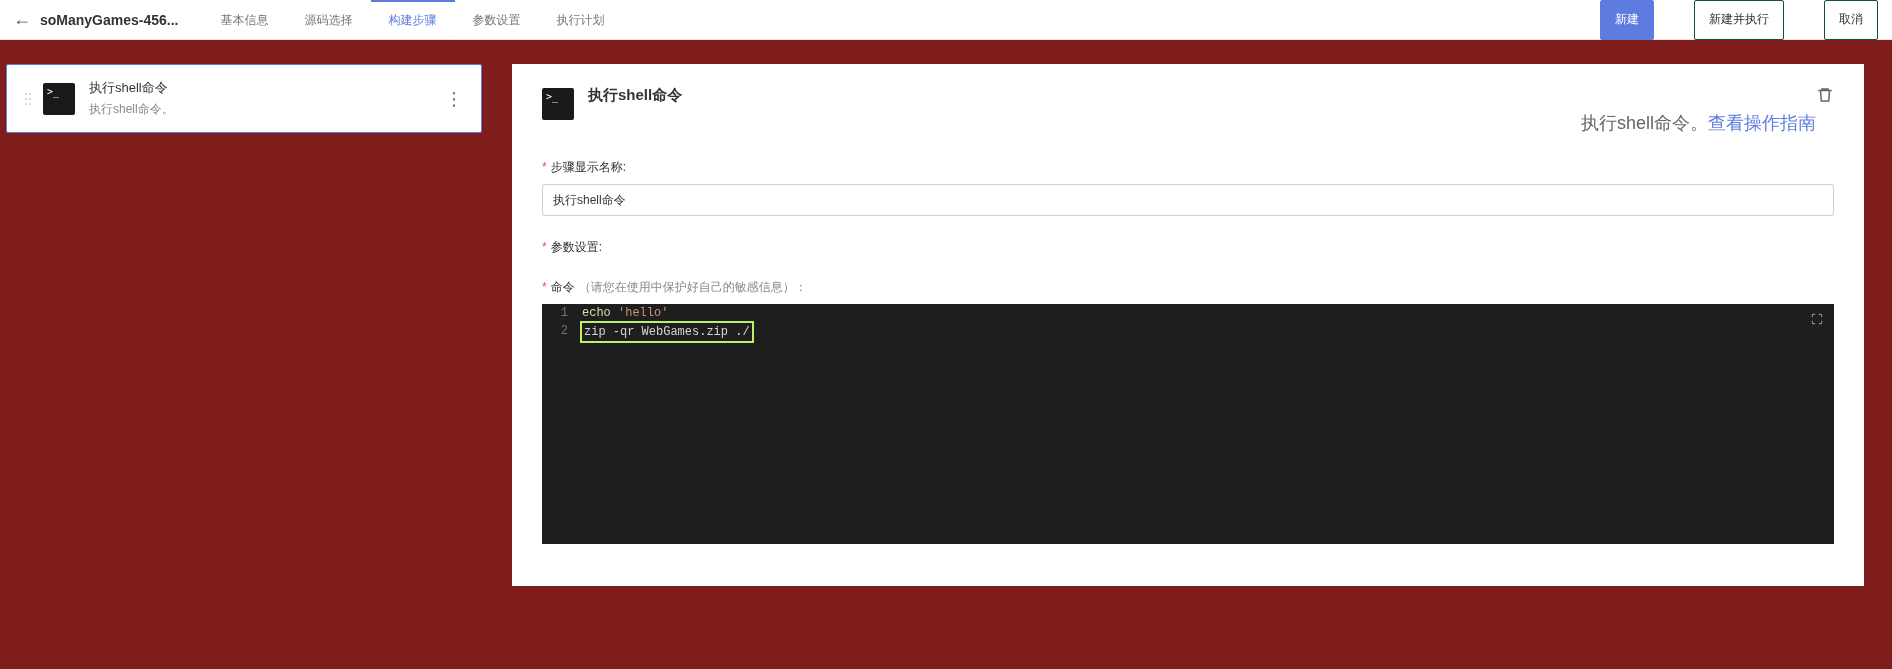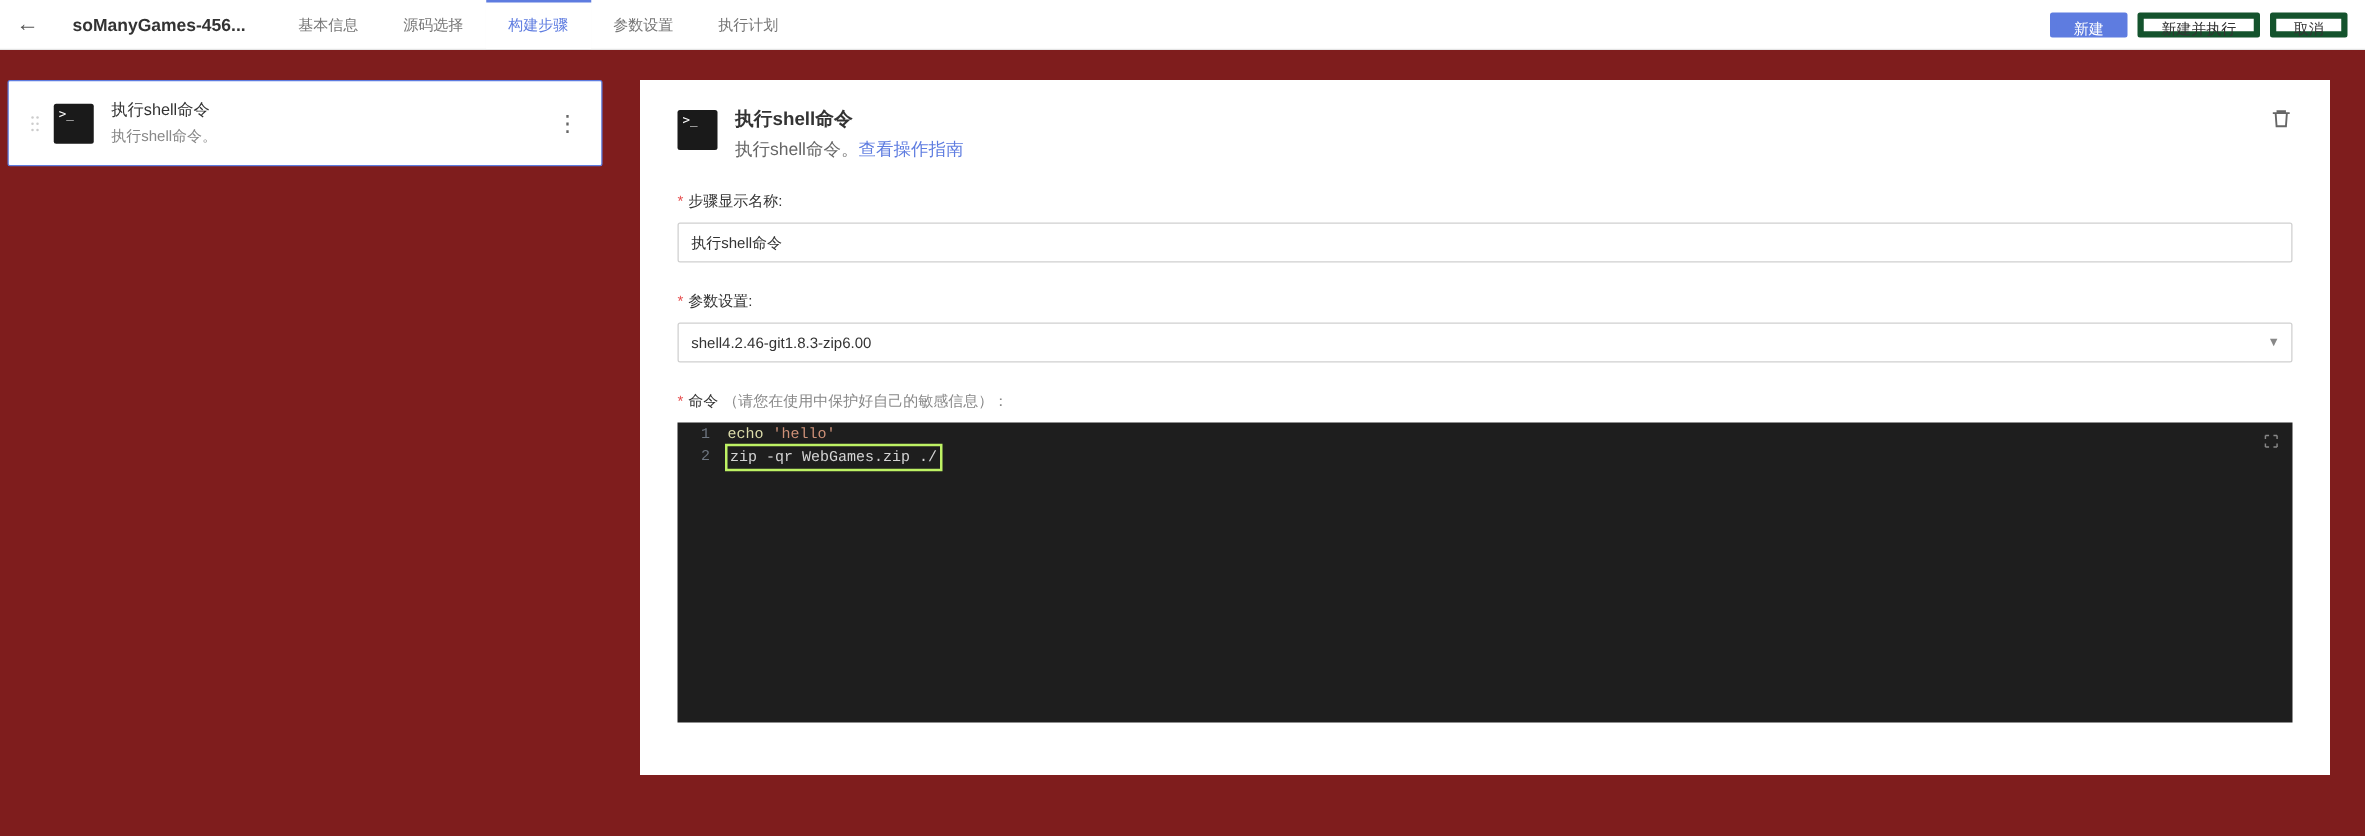--- a/index.html
+++ b/index.html
@@ -1,25 +1,25 @@
 <!DOCTYPE html>
 <html><head>
 <meta charset="utf-8">
 <style>
 * { box-sizing: border-box; margin: 0; padding: 0; }
 body { font-family: -apple-system, BlinkMacSystemFont, "Segoe UI", "PingFang SC", "Microsoft YaHei", sans-serif; font-size: 13px; color: #333; background: #fff; }
 
 .header { display: flex; align-items: center; height: 40px; border-bottom: 1px solid #e5e5e5; padding: 0 10px; }
 .back-arrow { width: 24px; font-size: 18px; color: #555; cursor: pointer; text-align: center; }
-.page-title { font-size: 14px; font-weight: 600; color: #333; margin-left: 24px; margin-right: 24px; white-space: nowrap; }
+.page-title { font-size: 14px; font-weight: 600; color: #333; margin-left: 6px; margin-right: 24px; white-space: nowrap; }
 .tabs { display: flex; height: 100%; flex: 1; }
 .tab { padding: 0 18px; display: flex; align-items: center; color: #777; cursor: pointer; font-size: 12px; border-top: 2px solid transparent; }
 .tab.active { color: #5e7ce0; border-top: 2px solid #5e7ce0; background: #fff; box-shadow: inset 0 -1px 0 #fff, 0 1px 2px rgba(0,0,0,0.02); }
 .header-actions { display: flex; gap: 8px; margin-left: auto; padding-right: 4px; }
-.btn { height: 20px; padding: 0 14px; border: 5px solid #14532d; background: #fff; border-radius: 2px; font-size: 12px; cursor: pointer; color: #333; }
+.btn { height: 40px; padding: 0 14px; border: 1px solid #14532d; background: #fff; border-radius: 2px; font-size: 12px; cursor: pointer; color: #333; margin-left: 32px; }
 .btn.primary { background: #5e7ce0; border-color: #5e7ce0; color: #fff; }
 
 .body { display: flex; background: #7f1d1d; min-height: calc(100vh - 40px); }
 
 .left-panel { width: 500px; padding: 24px 18px 24px 6px; }
 .step-card { border: 1px solid #5e7ce0; border-radius: 2px; background: #fff; display: flex; align-items: center; padding: 14px 12px; position: relative; }
 .drag-handle { width: 18px; color: #ccc; font-size: 12px; line-height: 6px; margin-right: 6px; }
 .drag-handle div { display: flex; gap: 2px; justify-content: center; }
 .drag-handle span { width: 2px; height: 2px; background: #ccc; border-radius: 50%; display: inline-block; }
 .terminal-icon { width: 32px; height: 32px; background: #1a1a1a; border-radius: 2px; position: relative; margin-right: 14px; flex-shrink: 0; }
@@ -28,21 +28,21 @@
 .step-title { font-size: 13px; color: #333; margin-bottom: 4px; }
 .step-desc { font-size: 12px; color: #888; }
 .step-menu { font-size: 18px; color: #666; cursor: pointer; padding: 0 6px; }
 
 .right-panel { flex: 1; padding: 24px 28px 24px 12px; }
 .detail-card { background: #fff; padding: 22px 30px; min-height: 500px; }
 .detail-header { display: flex; align-items: flex-start; margin-bottom: 24px; }
 .detail-header .terminal-icon { margin-top: 2px; }
 .detail-titles { flex: 1; }
 .detail-title { font-size: 15px; font-weight: 600; color: #333; margin-bottom: 6px; }
-.detail-desc { font-size: 14px; color: #666; }
+.detail-desc { font-size: 18px; color: #666; text-align: right; }
 .detail-desc a { color: #5e7ce0; text-decoration: none; cursor: pointer; }
 .delete-icon { width: 18px; height: 18px; cursor: pointer; color: #666; }
 .delete-icon svg { width: 100%; height: 100%; }
 
 .form-row { margin-bottom: 20px; margin-top: 23px; }
 .form-label { font-size: 12px; color: #333; margin-bottom: 8px; display: block; }
 .form-label .req { color: #e65050; margin-right: 4px; }
 .form-label .hint { color: #888; margin-left: 4px; }
 .text-input { width: 100%; height: 32px; border: 1px solid #d0d0d0; border-radius: 2px; padding: 0 10px; font-size: 12px; color: #333; background: #fff; }
 .select-wrap { position: relative; }
@@ -121,24 +121,20 @@
         </div>
       </div>
 
       <div class="form-row">
         <label class="form-label"><span class="req">*</span><span>步骤显示名称:</span></label>
         <input class="text-input" value="执行shell命令" style="">
       </div>
 
       <div class="form-row">
         <label class="form-label"><span class="req">*</span><span>参数设置:</span></label>
-        <div class="select-wrap">
-          <input class="text-input" readonly="" value="shell4.2.46-git1.8.3-zip6.00" style="">
-          <span class="select-caret">▼</span>
-        </div>
       </div>
 
       <div class="form-row">
         <label class="form-label"><span class="req">*</span><span>命令</span><span class="hint">（请您在使用中保护好自己的敏感信息）：</span></label>
         <div class="code-editor" id="code-editor">
           <div class="code-toolbar">
             <svg viewBox="0 0 24 24" fill="none" stroke="currentColor" stroke-width="2">
                 <path d="M4 4h5M4 4v5M20 4h-5M20 4v5M4 20h5M4 20v-5M20 20h-5M20 20v-5"></path>
               </svg>
           </div>

